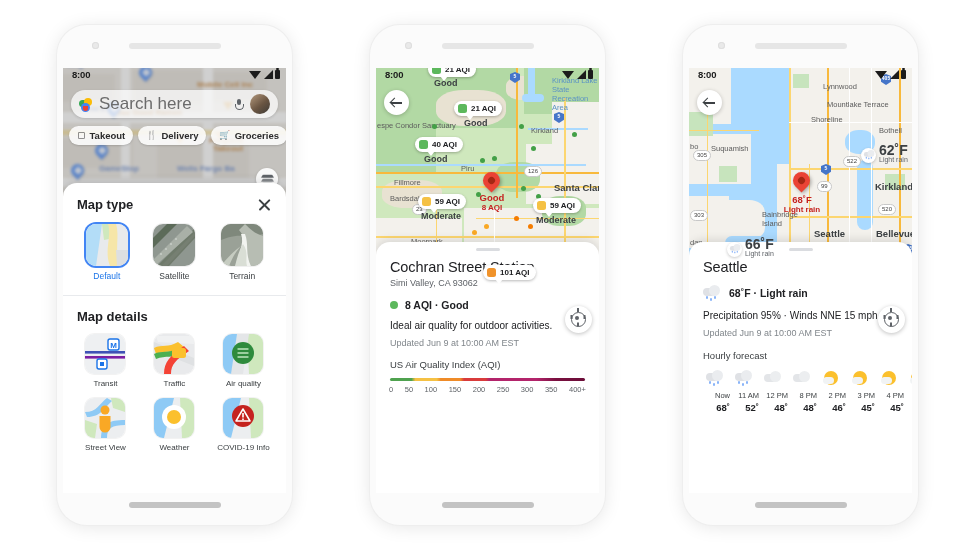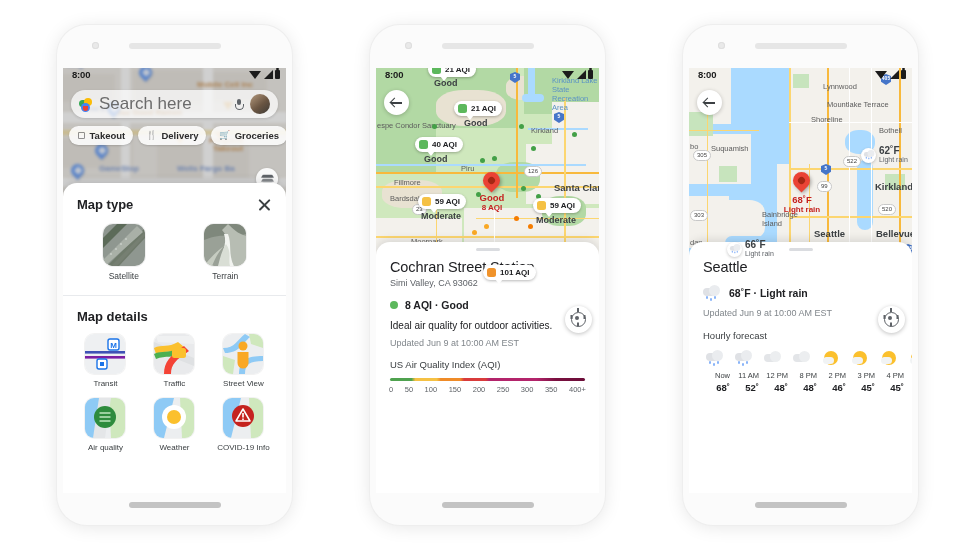--- a/index.html
+++ b/index.html
@@ -148,21 +148,21 @@
     transform:rotate(-45deg);box-shadow:0 2px 4px rgba(0,0,0,.3);z-index:25;}
   .redpin:after{content:"";position:absolute;left:5px;top:5px;width:7px;height:7px;border-radius:50%;background:#a52714;}
   .pinlbl{position:absolute;text-align:center;z-index:25;white-space:nowrap;}
   .pinlbl .l1{font-size:9.5px;font-weight:700;color:#c5221f;line-height:11px;}
   .pinlbl .l2{font-size:8px;font-weight:700;color:#c5221f;line-height:10px;}
 
   
   .wmark{position:absolute;display:flex;align-items:center;gap:3px;z-index:22;}
   .wbub{width:15px;height:15px;border-radius:50%;background:#fff;box-shadow:0 1px 3px rgba(0,0,0,.22);
     display:flex;align-items:center;justify-content:center;}
-  .wtxt .t1{font-size:10px;font-weight:700;color:#3c4043;line-height:9px;}
+  .wtxt .t1{font-size:14px;font-weight:700;color:#3c4043;line-height:9px;}
   .wtxt .t2{font-size:7px;color:#5f6368;line-height:9px;}
 
   
   .sheet2{top:174px;padding:0 0 8px 0;}
   .grabber{width:24px;height:3px;border-radius:2px;background:#dadce0;margin:6px auto 0 auto;}
   .s-title{font-size:14.5px;font-weight:400;color:#202124;padding:8px 14px 0 14px;letter-spacing:-.1px;}
   .s-sub{font-size:9px;color:#5f6368;padding:3px 14px 0 14px;}
   .s-aqi{display:flex;align-items:center;gap:7px;padding:11px 14px 0 14px;}
   .gdot{width:8px;height:8px;border-radius:50%;background:#5cb85c;}
   .s-aqitxt{font-size:10.5px;font-weight:700;color:#202124;}
@@ -291,20 +291,32 @@
           </div>
       </div>
 
       <div class="sheet sheet1">
         <div class="sh-head">
           <div class="sh-title">Map type</div>
           <div class="xclose"></div>
         </div>
 
         <div class="typerow">
+          <div class="tcell sel">
+            <div class="tthumb">
+              <svg width="42" height="42" viewBox="0 0 42 42">
+                <rect width="42" height="42" fill="#e8eaec"></rect>
+                <path d="M0 0 L16 0 L10 42 L0 42 Z" fill="#b3ddf7"></path>
+                <path d="M16 0 L30 0 L28 14 L18 16 Z" fill="#cfe8bd"></path>
+                <path d="M22 0 C26 12 18 26 24 42 L34 42 C28 26 34 12 30 0 Z" fill="#f6e6a8"></path>
+                <path d="M30 26 L42 26 L42 42 L31 42 Z" fill="#dddfe1"></path>
+              </svg>
+            </div>
+            <div class="tlabel">Default</div>
+          </div>
           <div class="tcell">
             <div class="tthumb">
               <svg width="42" height="42" viewBox="0 0 42 42">
                 <rect width="42" height="42" fill="#8f9790"></rect>
                 <path d="M-6 20 L20 -6 L30 -6 L-6 30 Z" fill="#5c6b59"></path>
                 <path d="M4 42 L42 4 L42 14 L16 42 Z" fill="#6f7a6b"></path>
                 <path d="M-4 40 L34 2 L40 8 L2 42 Z" fill="#a9b0a7"></path>
                 <path d="M8 42 L42 8 L42 12 L14 42 Z" fill="#767f72"></path>
                 <g fill="#c9cec7">
                     <circle cx="8" cy="30" r="1"></circle>
@@ -360,46 +372,46 @@
                 <path d="M10 40 C10 28 16 22 30 12 L35 17 C22 26 17 30 17 40 Z" fill="#f44336"></path>
                 <rect x="18" y="14" width="14" height="10" rx="2.5" fill="#fbc02d"></rect>
               </svg>
             </div>
             <div class="dlabel">Traffic</div>
           </div>
           <div class="dcell">
             <div class="dthumb">
               <svg width="40" height="40" viewBox="0 0 40 40">
                 <rect width="40" height="40" fill="#eceef0"></rect>
-                <path d="M26 0 L40 0 L40 14 L28 10 Z" fill="#cfe8bd"></path>
-                <path d="M0 22 L12 26 L10 40 L0 40 Z" fill="#cfe8bd"></path>
-                <path d="M0 14 C12 14 14 6 22 0 L27 3 C19 10 16 19 2 19 Z" fill="#8ecaf5"></path>
-                <path d="M16 40 C16 26 24 22 40 22 L40 27 C27 27 22 30 22 40 Z" fill="#8ecaf5"></path>
-                <circle cx="20" cy="12" r="4.5" fill="#f9a825"></circle>
-                <path d="M14.5 18 h11 v11 a1 1 0 0 1 -11 0 Z" fill="#f9a825"></path>
-              </svg>
-            </div>
-            <div class="dlabel">Street View</div>
-          </div>
-          <div class="dcell">
-            <div class="dthumb">
-              <svg width="40" height="40" viewBox="0 0 40 40">
-                <rect width="40" height="40" fill="#eceef0"></rect>
                 <path d="M0 0 L22 0 L12 40 L0 40 Z" fill="#8ecaf5"></path>
                 <path d="M24 0 L40 0 L40 40 L26 40 Z" fill="#cfe8bd"></path>
                 <path d="M14 0 L26 0 L20 40 L8 40 Z" fill="#e4e6e8"></path>
                 <circle cx="20" cy="19" r="11" fill="#2e8b3d"></circle>
                 <g stroke="#bfe6bf" stroke-width="1.4" stroke-linecap="round">
                   <path d="M15 15 h10"></path>
                     <path d="M15 19 h10"></path>
                     <path d="M15 23 h10"></path>
                 </g>
               </svg>
             </div>
             <div class="dlabel">Air quality</div>
+          </div>
+          <div class="dcell">
+            <div class="dthumb">
+              <svg width="40" height="40" viewBox="0 0 40 40">
+                <rect width="40" height="40" fill="#eceef0"></rect>
+                <path d="M26 0 L40 0 L40 14 L28 10 Z" fill="#cfe8bd"></path>
+                <path d="M0 22 L12 26 L10 40 L0 40 Z" fill="#cfe8bd"></path>
+                <path d="M0 14 C12 14 14 6 22 0 L27 3 C19 10 16 19 2 19 Z" fill="#8ecaf5"></path>
+                <path d="M16 40 C16 26 24 22 40 22 L40 27 C27 27 22 30 22 40 Z" fill="#8ecaf5"></path>
+                <circle cx="20" cy="12" r="4.5" fill="#f9a825"></circle>
+                <path d="M14.5 18 h11 v11 a1 1 0 0 1 -11 0 Z" fill="#f9a825"></path>
+              </svg>
+            </div>
+            <div class="dlabel">Street View</div>
           </div>
           <div class="dcell">
             <div class="dthumb">
               <svg width="40" height="40" viewBox="0 0 40 40">
                 <rect width="40" height="40" fill="#eceef0"></rect>
                 <path d="M0 0 L20 0 L10 40 L0 40 Z" fill="#8ecaf5"></path>
                 <path d="M26 0 L40 0 L40 40 L28 40 Z" fill="#cfe8bd"></path>
                 <circle cx="20" cy="19" r="12" fill="#ffffff"></circle>
                 <circle cx="20" cy="19" r="7" fill="#fbc02d"></circle>
               </svg>
@@ -711,20 +723,21 @@
         <div class="s-wrow">
           <div class="g-rain">
             <div class="c1"></div>
               <div class="c2"></div>
             <div class="d" style="left:3px;top:11px;"></div>
               <div class="d" style="left:7px;top:12.5px;"></div>
               <div class="d" style="left:11px;top:11px;"></div>
           </div>
           <div class="s-wtxt">68˚F · Light rain</div>
         </div>
+        <div class="s-desc">Precipitation 95% · Winds NNE 15 mph</div>
         <div class="s-upd">Updated Jun 9 at 10:00 AM EST</div>
         <div class="s-fctitle">Hourly forecast</div>
 
         <div class="hours">
           <div class="hr">
             <div class="hicon">
                 <div class="g-rain">
                   <div class="c1"></div>
                   <div class="c2"></div>
                   <div class="d" style="left:3px;top:11px;"></div>

